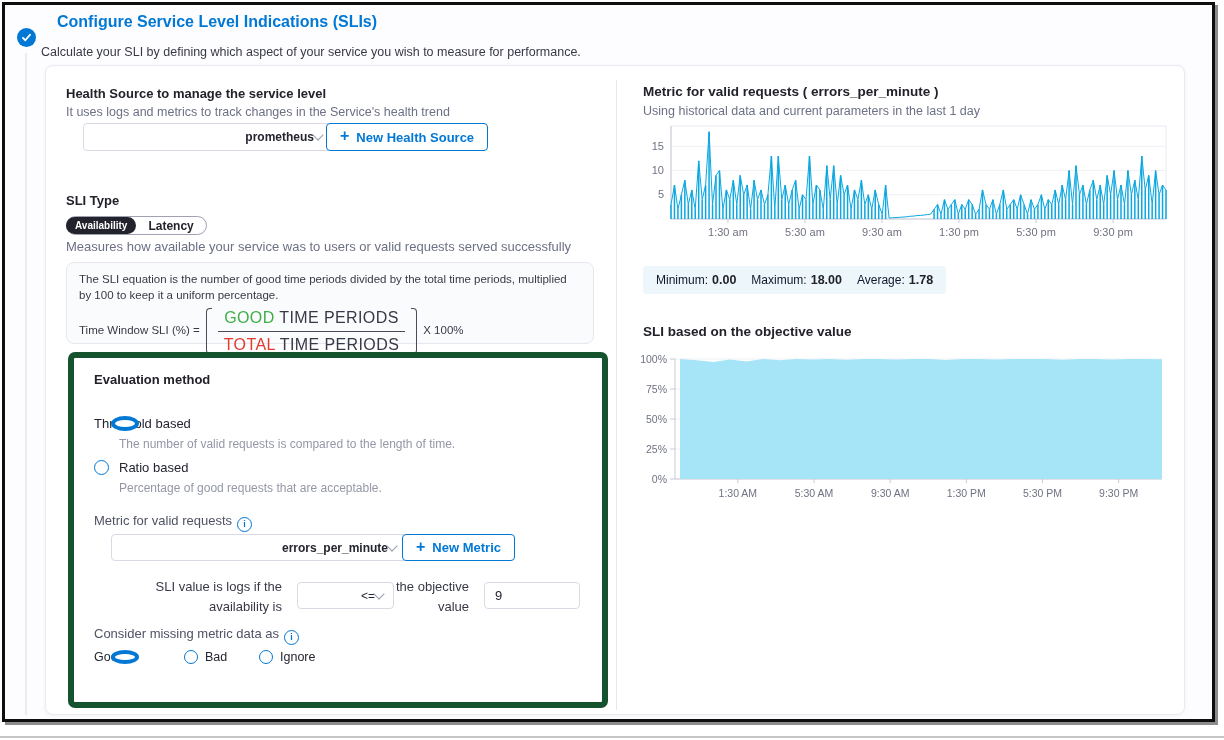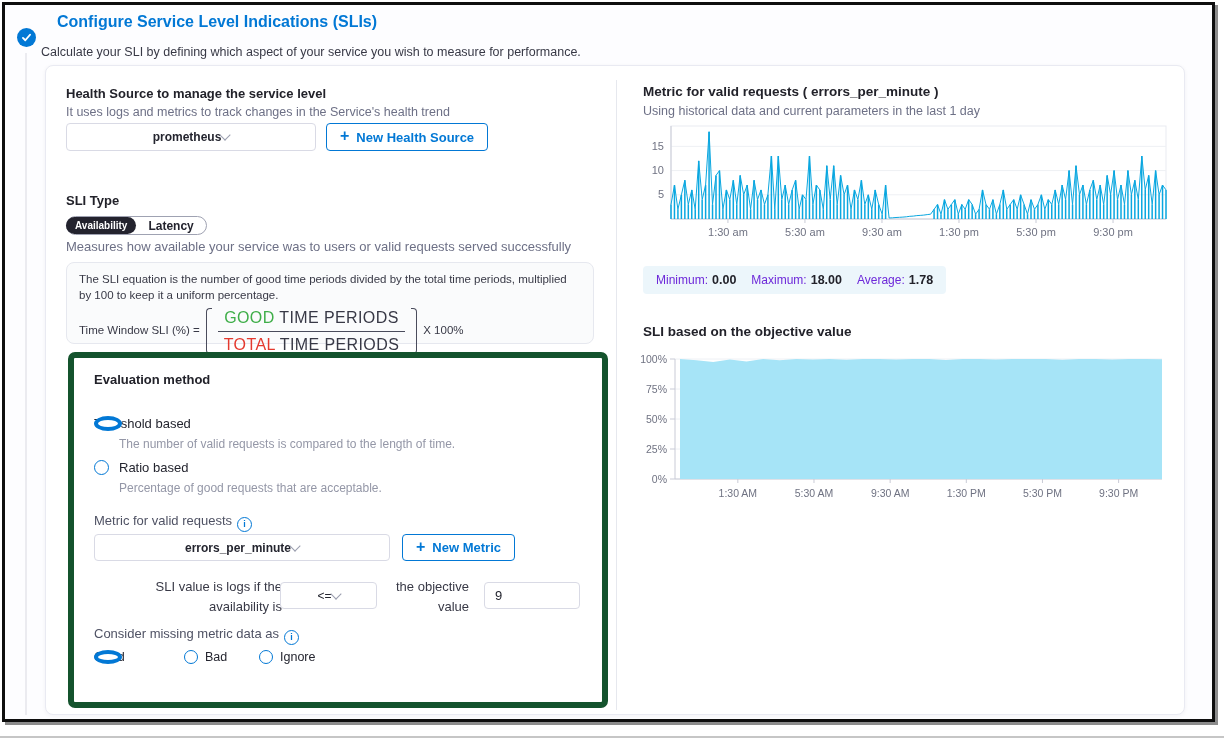--- a/index.html
+++ b/index.html
@@ -18,23 +18,23 @@
 
   
   .card{position:absolute;left:40px;top:60px;width:1138px;height:648px;background:#fff;
         border:1px solid #e9eaf2;border-radius:8px;box-shadow:0 1px 4px rgba(40,41,61,.05);}
   .col-divider{position:absolute;left:570px;top:14px;width:1px;height:630px;background:#e6e8ee;}
 
   .h-label{position:absolute;font-size:13px;font-weight:700;color:#22222a;}
   .h-desc{position:absolute;font-size:12.5px;color:#6d7086;}
 
   
-  .sel{position:absolute;box-sizing:border-box;display:flex;align-items:center;justify-content:center;
+  .sel{position:absolute;box-sizing:border-box;display:flex;align-items:center;justify-content:flex-end;
        border:1px solid #d9dae5;border-radius:4px;background:#fff;height:28px;padding:0 10px;
-       font-size:12px;font-weight:600;color:#24252f;cursor:pointer;}
+       font-size:12px;font-weight:600;color:#24252f;cursor:pointer;margin-left:17px;}
   .chev{width:7px;height:7px;border-right:1.6px solid #9a9dae;border-bottom:1.6px solid #9a9dae;
         transform:rotate(45deg);margin-top:-4px;}
   .btn-outline{position:absolute;box-sizing:border-box;height:28px;display:inline-flex;align-items:center;gap:7px;
        padding:0 13px;border:1px solid #0278d5;border-radius:4px;color:#0278d5;font-weight:700;font-size:13px;
        background:#fff;cursor:pointer;}
   .plus{font-size:16px;font-weight:700;line-height:1;margin-top:-2px;}
   .txt-input{position:absolute;box-sizing:border-box;height:27px;border:1px solid #d9dae5;border-radius:4px;
        padding:0 10px;font-size:13px;color:#24252f;font-family:inherit;background:#fff;}
 
   
@@ -65,21 +65,21 @@
   .inline-info{display:inline-flex;width:13px;height:13px;border:1px solid #0278d5;border-radius:50%;color:#0278d5;
       font-size:9px;font-weight:700;align-items:center;justify-content:center;vertical-align:-2px;margin-left:5px;font-style:normal;}
   .mini{gap:7px;font-size:12.5px;}
   .mini .rdot{width:14px;height:14px;}
   .mini .rdot.sel{border-width:4.2px;}
   .wrap-label{position:absolute;font-size:13px;color:#383946;line-height:1.55;text-align:right;}
 
   
   .stats{position:absolute;left:597px;top:200px;height:28px;display:inline-flex;align-items:center;gap:15px;
          padding:0 13px;background:#ecf6fb;border-radius:4px;font-size:12px;white-space:nowrap;}
-  .stat-label{color:#6d28d9;}
+  .stat-label{color:#0f172a;}
   .stat-val{color:#22222a;font-weight:700;margin-left:4px;font-size:12.5px;}
   svg text{font-family:"Liberation Sans","DejaVu Sans",sans-serif;}
   .chart{position:absolute;}
 </style>
 </head>
 <body>
 
 <div class="app">
   <div class="frame">
 

